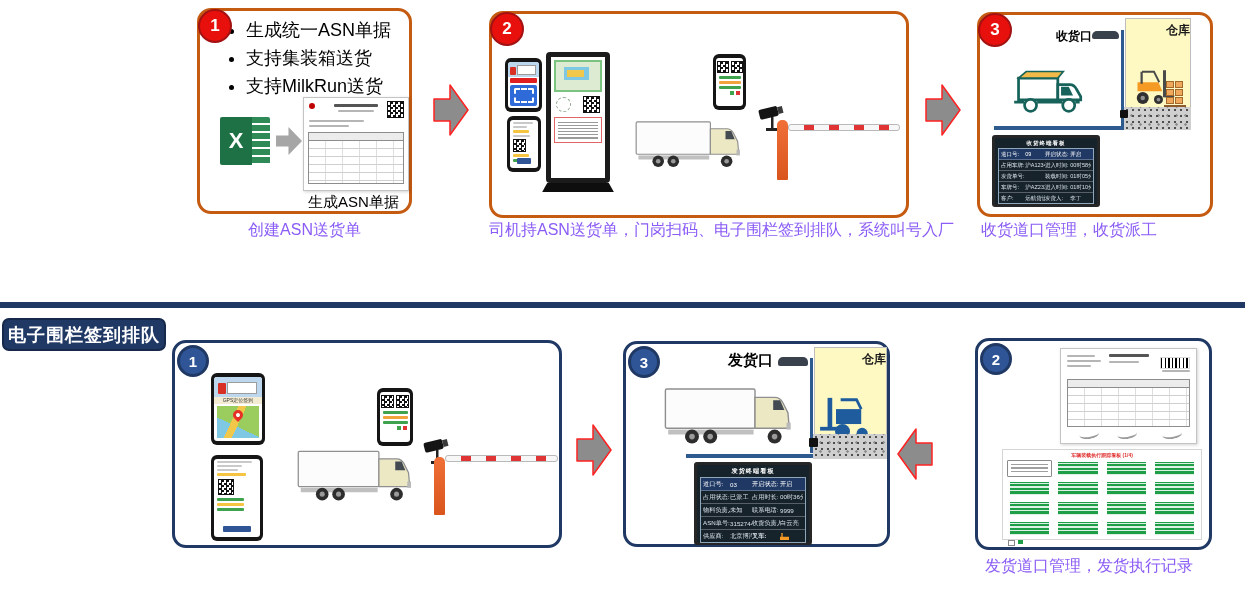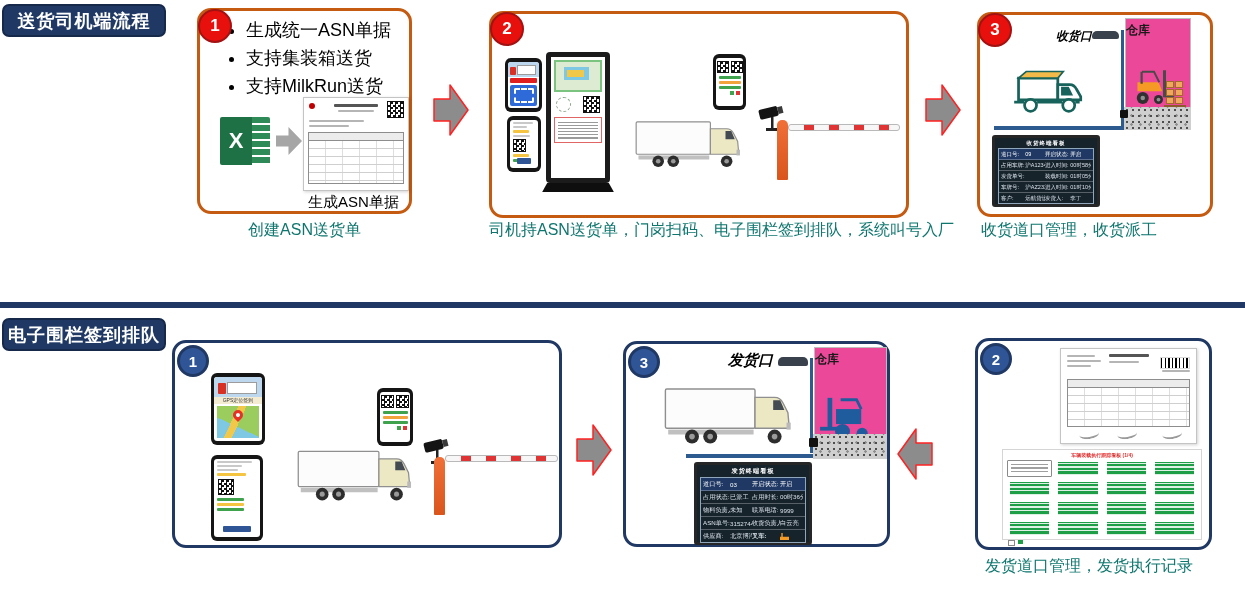--- a/index.html
+++ b/index.html
@@ -9,21 +9,21 @@
   .box{position:absolute;background:#fff;border-radius:14px;box-sizing:border-box;}
   .box.orange{border:3px solid #C55A11;}
   .box.navy{border:3px solid #1F3864;}
   .num{position:absolute;border-radius:50%;color:#fff;font-weight:bold;
        display:flex;align-items:center;justify-content:center;z-index:6;}
   .num.red{width:30px;height:30px;background:#E8100C;border:2px solid #A31212;font-size:17px;left:-2px;top:-2px;}
   .num.blue{width:26px;height:26px;background:#2F5597;border:3px solid #1F3864;font-size:15px;left:2px;top:2px;}
   .flow-badge{position:absolute;left:2px;width:164px;height:33px;background:#1F3864;border:2px solid #16294A;
        border-radius:7px;color:#fff;font-weight:bold;font-size:18px;display:flex;align-items:center;
        justify-content:center;letter-spacing:1px;box-sizing:border-box;}
-  .caption{position:absolute;font-size:16px;color:#0f766e;white-space:nowrap;line-height:20px;}
+  .caption{position:absolute;font-size:16px;color:#8b5cf6;white-space:nowrap;line-height:20px;}
   .caption.center{text-align:center;}
   .divider{position:absolute;left:0;width:1245px;height:6px;background:#1F3864;}
   .bullets{position:absolute;margin:0;padding-left:16px;font-size:18px;line-height:1.55;}
   
   .flow-arrow{position:absolute;}
   
   .excel{position:absolute;display:flex;}
   .excel .xpane{width:32px;height:48px;background:#1E7145;color:#fff;font-weight:bold;font-size:22px;
         display:flex;align-items:center;justify-content:center;border-radius:2px 0 0 2px;}
   .excel .sheet{width:18px;height:48px;background:#2E8A57;border-radius:0 2px 2px 0;
@@ -76,30 +76,30 @@
   .kiosk .mid{display:flex;justify-content:space-between;align-items:center;margin:4px 2px;}
   .kiosk .stamp{width:13px;height:13px;border:1px dashed #8aa58a;border-radius:50%;}
   .kiosk .txt{border:1px solid #E06666;margin-top:2px;padding:2px;}
   .kiosk .txt i{display:block;height:1.5px;background:#9a9a9a;margin:1.6px 1px;}
   .kiosk .base{width:112%;margin-left:-6%;height:9px;background:#0E0E0E;
        clip-path:polygon(7% 0,93% 0,100% 100%,0 100%);}
   
   .post{position:absolute;background:linear-gradient(#F07038,#D9551C);border-radius:5px 5px 1px 1px;}
   .arm{position:absolute;height:7px;border:1px solid #b9b9b9;border-radius:3px;box-sizing:border-box;
        background:repeating-linear-gradient(90deg,#F7F7F7 0 15px,#E03434 15px 25px);}
-  .warehouse{position:absolute;background:#ec4899;border:1px solid #BDBDBD;box-sizing:border-box;text-align:left;}
+  .warehouse{position:absolute;background:#fef9c3;border:1px solid #BDBDBD;box-sizing:border-box;text-align:right;}
   .warehouse .wlabel{font-size:12px;font-weight:bold;color:#1a1a1a;margin-top:3px;}
   .awning{position:absolute;background:#39414D;border-radius:5px 5px 2px 2px;}
   .pole{position:absolute;background:#2E5B8F;}
   .roadline{position:absolute;background:#2E5B8F;height:4px;}
   .gravel{position:absolute;background:#CFCFCF;
       background-image:radial-gradient(#4d4d4d 1px,transparent 1.5px),radial-gradient(#8f8f8f 1px,transparent 1.5px);
       background-size:6px 6px,9px 9px;background-position:0 0,3px 4px;}
   .dev{position:absolute;background:#111;border-radius:1px;}
-  .dock-label{position:absolute;font-weight:bold;color:#000;white-space:nowrap;font-style:italic;}
+  .dock-label{position:absolute;font-weight:bold;color:#000;white-space:nowrap;}
   
   .dock-screen{position:absolute;background:#17232B;border:3px solid #262626;border-radius:3px;
       box-sizing:border-box;padding:2px 3px;}
   .dock-screen .stitle{color:#fff;font-weight:bold;text-align:center;letter-spacing:1px;}
   .dock-screen .stable{border:1px solid #8fa6bb;margin-top:1px;}
   .srow{display:grid;grid-template-columns:27% 22% 28% 23%;align-items:center;color:#D8E1EA;
       border-bottom:1px solid rgba(255,255,255,.28);padding:0 2px;}
   .srow:last-child{border-bottom:none;}
   .srow.hl{background:#1F3864;color:#fff;}
   .srow span{overflow:hidden;white-space:nowrap;}
@@ -177,23 +177,20 @@
           <rect x="20" y="6.5" width="5" height="7" fill="#3A3A3A"></rect>
         </g>
         <rect x="13" y="15" width="2.5" height="12" fill="#222"></rect>
         <rect x="8" y="26" width="12" height="3" fill="#222"></rect>
       </g>
       <polygon id="arrR" points="1,15 17,15 17,1 35,26 17,51 17,37 1,37" fill="#8C8C8C" stroke="#FF2222" stroke-width="1.5" stroke-linejoin="round"></polygon>
       <polygon id="arrL" points="35,15 19,15 19,1 1,26 19,51 19,37 35,37" fill="#8C8C8C" stroke="#FF2222" stroke-width="1.5" stroke-linejoin="round"></polygon>
     </defs>
   </svg>
 
-  <div class="flow-badge" style="top:4px">
-    <span>送货司机端流程</span>
-  </div>
 
   <div class="box orange" style="left:197px;top:8px;width:215px;height:206px">
     <div class="num red">
         <span>1</span>
       </div>
     <ul class="bullets" style="left:30px;top:6px">
       <li>生成统一ASN单据</li>
       <li>支持集装箱送货</li>
       <li>支持MilkRun送货</li>
     </ul>

